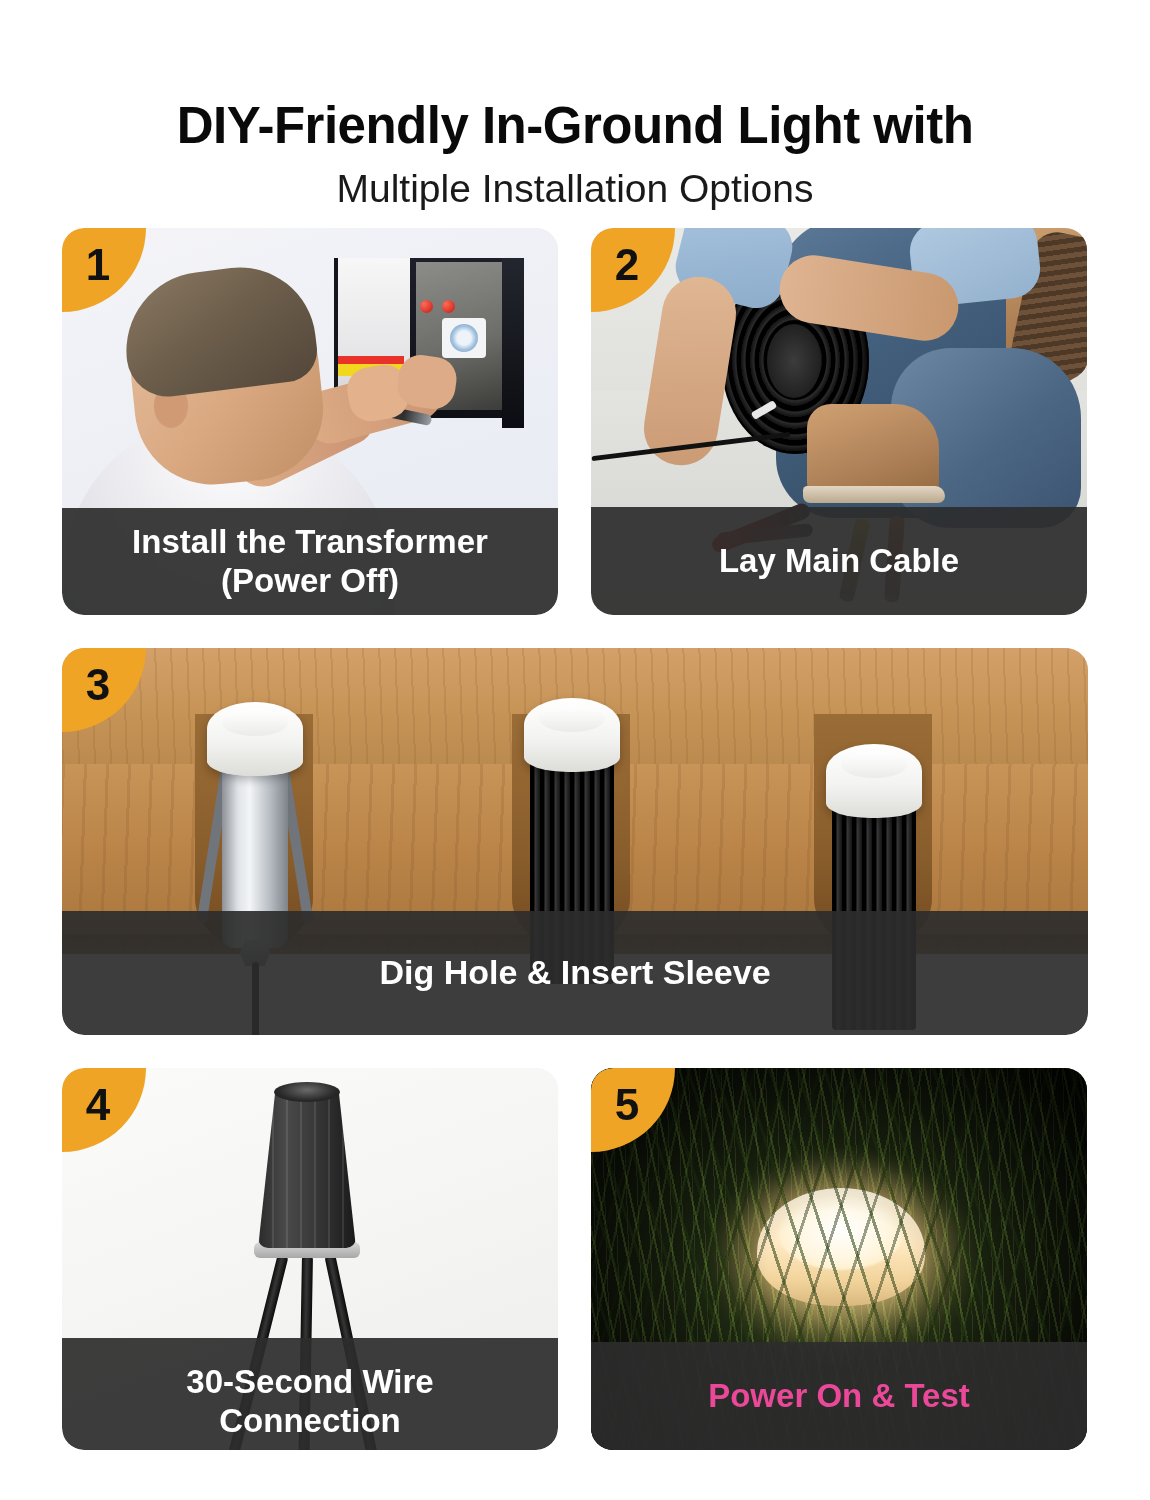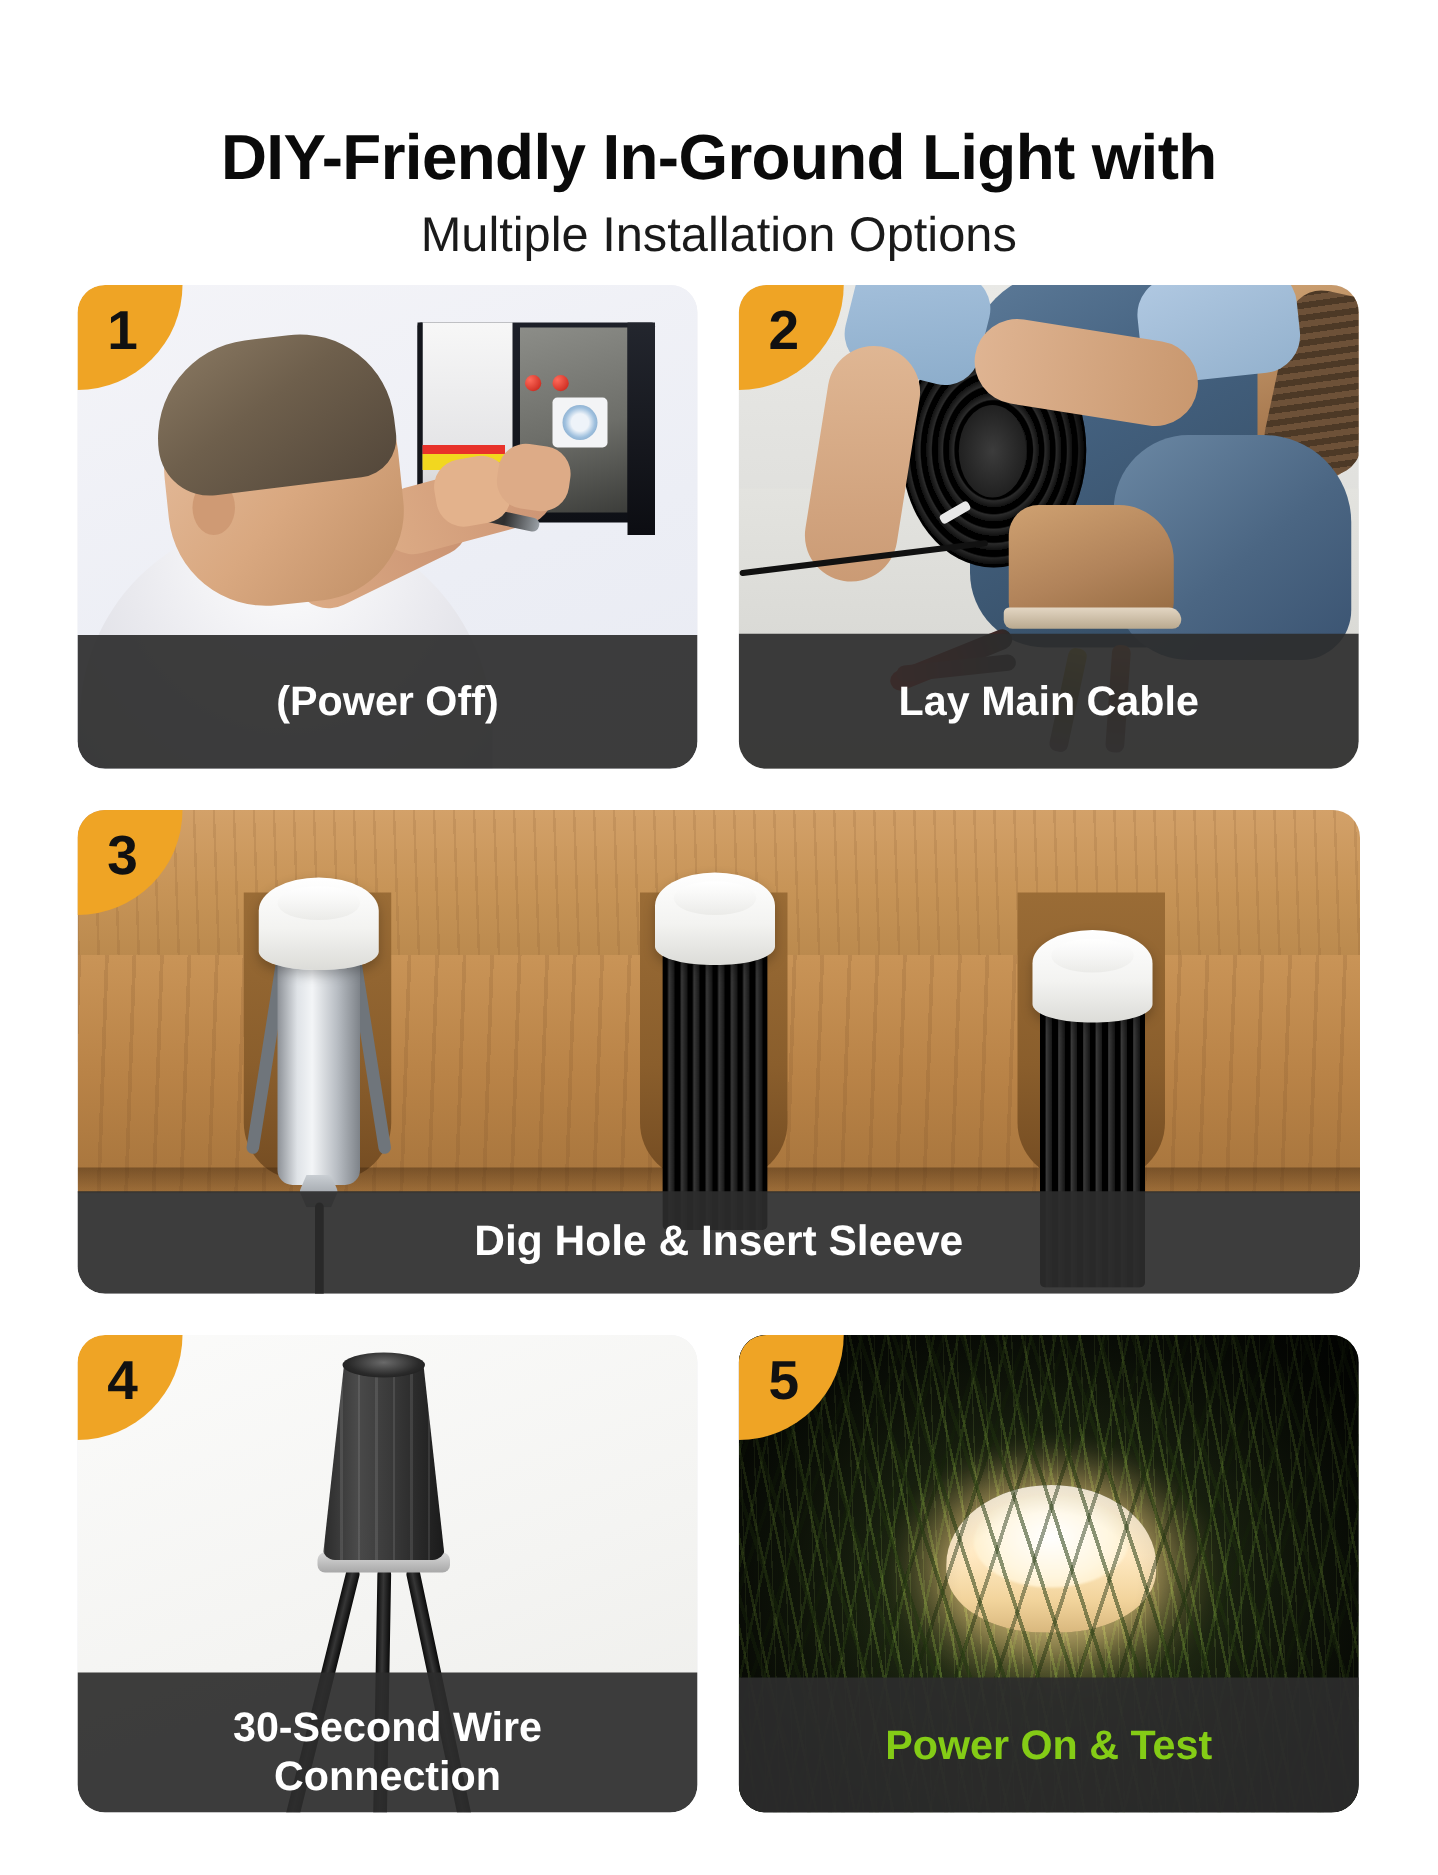--- a/index.html
+++ b/index.html
@@ -90,21 +90,21 @@
     text-align: center;
     color: #ffffff;
     font-weight: bold;
     line-height: 1.16;
     padding: 10px 18px;
     border-bottom-left-radius: 22px;
     border-bottom-right-radius: 22px;
   }
   .cap-2line { height: 107px; font-size: 33px; }
   .cap-1line { height: 108px; font-size: 33px; }
-  .cap-full  { height: 82px; font-size: 34px; }
+  .cap-full  { height: 124px; font-size: 34px; }
   .cap-c4    { height: 112px; font-size: 33px; align-items: flex-end; }
 
   
   .scene { position: absolute; inset: 0; overflow: hidden; }
 
   
   .s1 { background: linear-gradient(160deg,#f4f4f8 0%,#eceef5 60%,#e9ebf3 100%); }
   .s1 .shirt {
     position: absolute; left: 2px; bottom: 0px; width: 330px; height: 200px;
     background: radial-gradient(ellipse at 50% 10%, #ffffff 0%, #e9e9ee 55%, #d8d9e0 100%);
@@ -457,20 +457,21 @@
         <div class="handR"></div>
         <div class="head"></div>
         <div class="ear"></div>
         <div class="hair"></div>
       </div>
       <div class="badge" style="background: rgb(239, 164, 37);">
         <span style="color: rgb(17, 17, 17);">1</span>
       </div>
       <div class="caption cap-2line" style="background: rgba(45, 45, 45, 0.92); color: rgb(255, 255, 255);">
         <div>
+          <div>Install the Transformer</div>
           <div>(Power Off)</div>
         </div>
       </div>
     </div>
 
     <div class="card half">
       <div class="scene s2">
         <div class="ground"></div>
         <div class="bootB"></div>
         <div class="bootB-sole"></div>
@@ -570,21 +571,21 @@
         <div class="blades"></div>
         <div class="glow"></div>
         <div class="lamp"></div>
         <div class="lamp-inner"></div>
         <div class="fg-blades"></div>
         <div class="vignette"></div>
       </div>
       <div class="badge" style="background: rgb(239, 164, 37);">
         <span style="color: rgb(17, 17, 17);">5</span>
       </div>
-      <div class="caption cap-1line" style="background: rgba(45, 45, 45, 0.92); color: #84cc16;">
+      <div class="caption cap-1line" style="background: rgba(45, 45, 45, 0.92); color: #ec4899;">
         <div>
           <div>Power On &amp; Test</div>
         </div>
       </div>
     </div>
 
   </div>
 
 </div>
 

